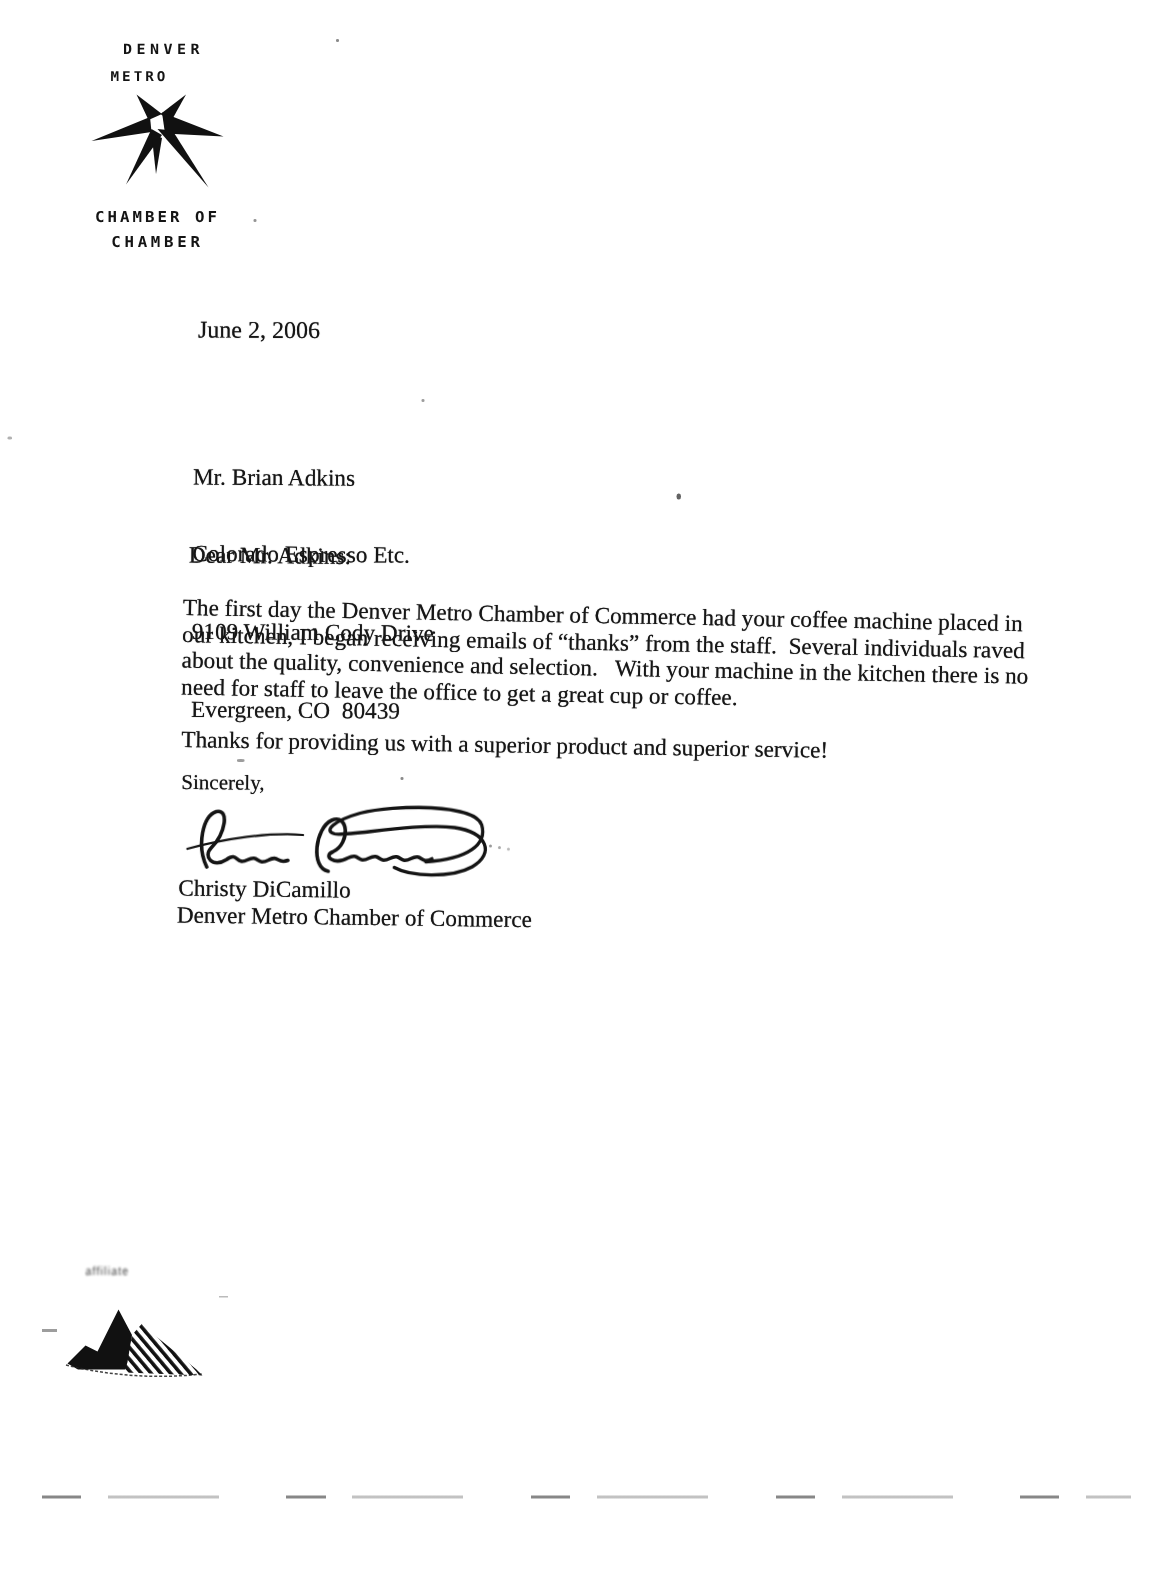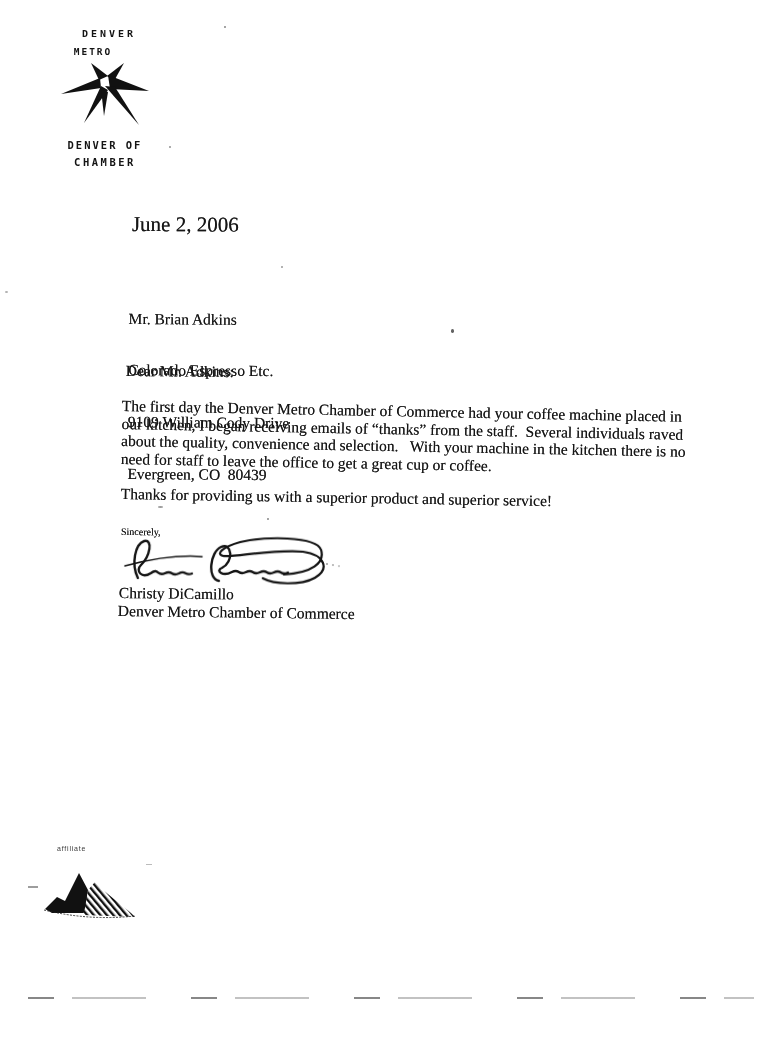--- a/index.html
+++ b/index.html
@@ -15,26 +15,26 @@
     font-family:"DejaVu Sans Mono", monospace;font-weight:bold;
     color:#141414;filter:blur(0.25px);
   }
   .lh1{left:44px;top:28px;font-size:10px;letter-spacing:3px;transform:scaleY(0.95);}
   .lh2{left:28px;top:46px;font-size:9.5px;letter-spacing:2px;transform:scaleY(0.95);}
   .lh3{left:40px;top:139px;font-size:10.5px;letter-spacing:2px;transform:scaleY(0.95);}
   .lh4{left:40px;top:156px;font-size:10.5px;letter-spacing:2.5px;transform:scaleY(0.95);}
   .star{position:absolute;left:57px;top:61px;width:96px;height:67px;filter:blur(0.3px);}
   
   .abs{position:absolute;}
-  .date{left:132px;top:212px;font-size:21px;transform:rotate(0.3deg);transform-origin:left top;}
+  .date{left:132px;top:212px;font-size:16px;transform:rotate(0.3deg);transform-origin:left top;}
   .address{left:129px;top:275px;font-size:15.5px;line-height:17.3px;white-space:pre;transform:rotate(0.45deg);transform-origin:left top;}
   .salutation{left:126px;top:362px;font-size:15.5px;transform:rotate(0.55deg);transform-origin:left top;}
   .para1{left:122px;top:397px;width:567px;font-size:15.5px;line-height:17.7px;white-space:pre-wrap;transform:rotate(1.1deg);transform-origin:left top;}
   .para2{left:121px;top:485px;font-size:15.5px;white-space:pre;transform:rotate(0.95deg);transform-origin:left top;}
-  .closing{left:121px;top:526px;font-size:10px;transform:rotate(0.5deg);transform-origin:left top;}
+  .closing{left:121px;top:515px;font-size:14px;transform:rotate(0.5deg);transform-origin:left top;}
   .signature{position:absolute;left:122px;top:533px;width:222px;height:58px;transform:rotate(0.6deg);filter:blur(0.2px);}
   .signer-name{left:119px;top:584px;font-size:15.5px;transform:rotate(0.7deg);transform-origin:left top;}
   .signer-org{left:118px;top:602px;font-size:15.5px;transform:rotate(0.75deg);transform-origin:left top;}
   
   .stamp-text{
     position:absolute;left:57px;top:845px;font-size:7px;letter-spacing:0.8px;
     color:#3a3a3a;font-family:"Liberation Sans", sans-serif;
     filter:blur(0.55px);transform:scaleY(1.15);
   }
   .mountain{position:absolute;left:42px;top:863px;width:98px;height:60px;filter:blur(0.25px);}
@@ -63,21 +63,21 @@
           <polygon points="34,2 42,19 51,15"></polygon>
           <polygon points="67,2 50,15 57,20"></polygon>
           <polygon points="4,33 43,17 44,27"></polygon>
           <polygon points="92,30 51,14 53,28"></polygon>
           <polygon points="82,64 48,25 58,26"></polygon>
           <polygon points="27,62 44,25 51,29"></polygon>
           <polygon points="47,55 44,28 51,31"></polygon>
         </g>
       </svg>
     </span>
-    <div class="lh-line lh3 abs">DENVER OF</div>
+    <div class="lh-line lh3 abs">CHAMBER OF</div>
     <div class="lh-line lh4 abs">CHAMBER</div>
   </div>
 
   <div class="abs date txt">June 2, 2006</div>
 
   <div class="abs address txt">
     <div>Mr. Brian Adkins</div>
     <div>Colorado Espresso Etc.</div>
     <div>9109 William Cody Drive</div>
     <div>Evergreen, CO  80439</div>

